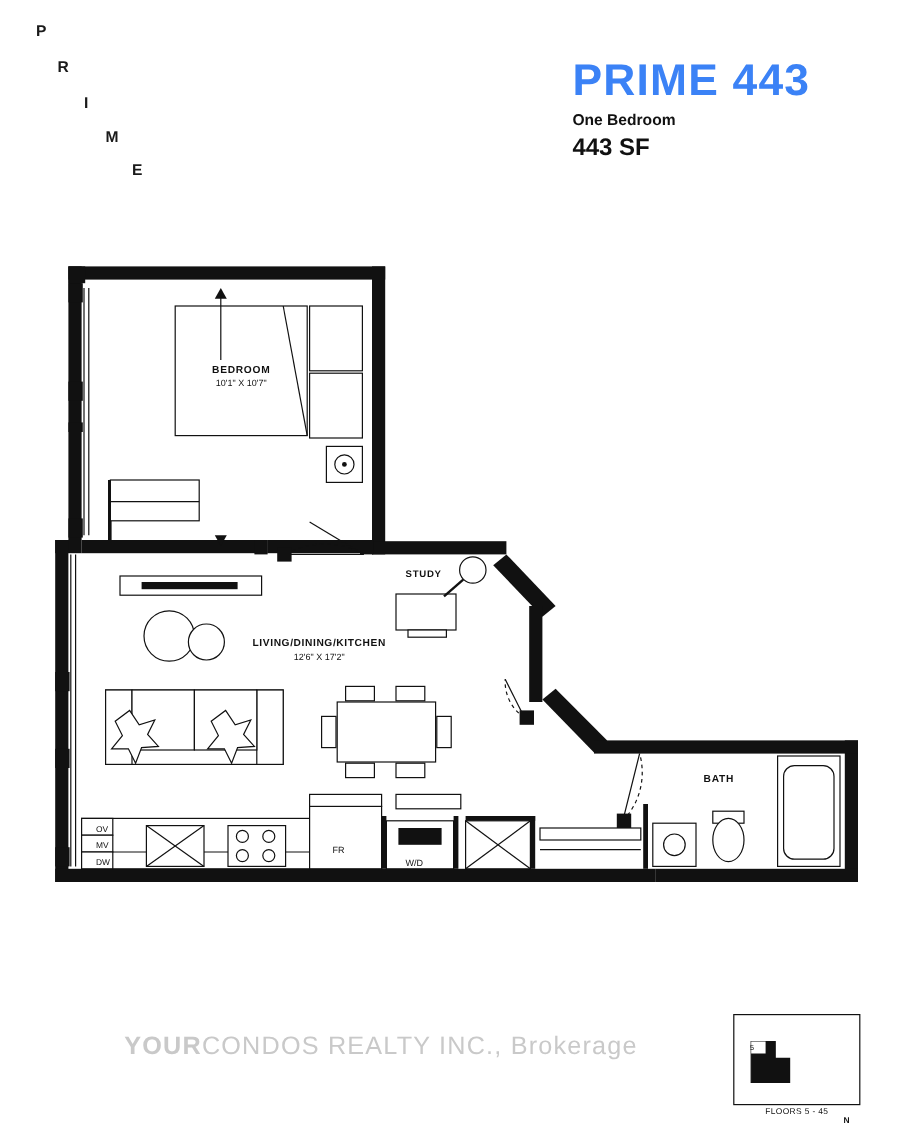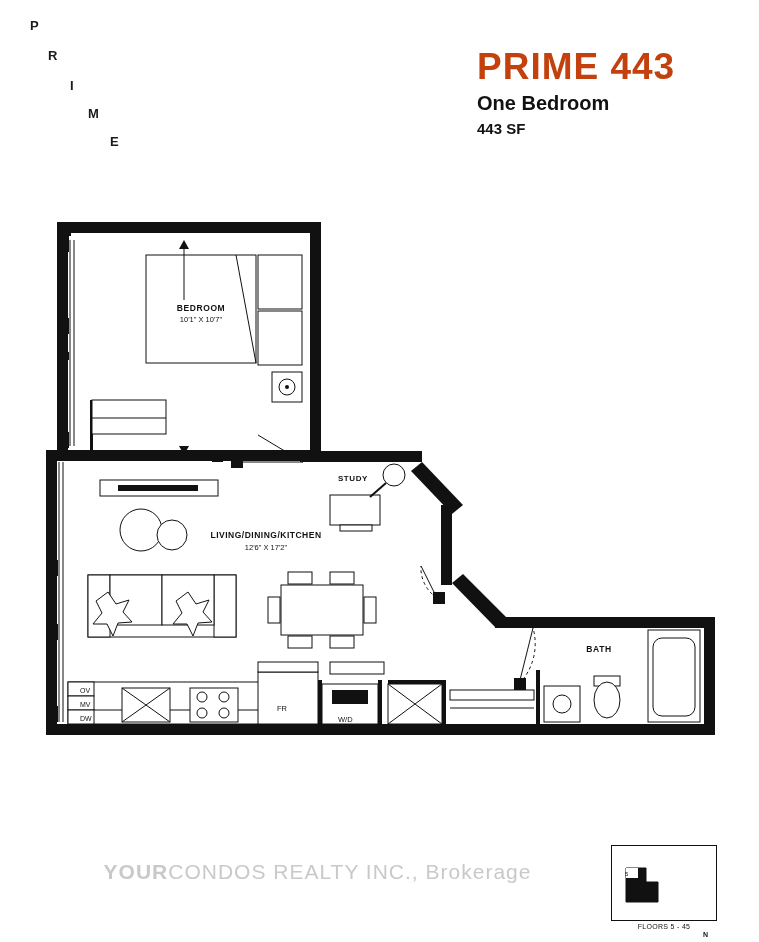--- a/index.html
+++ b/index.html
@@ -43,30 +43,30 @@
     right: 22px;
     top: 48px;
     text-align: left;
     width: 260px;
   }
   #titleblock .t-main {
     font-size: 37px;
     font-weight: bold;
     letter-spacing: 1px;
     line-height: 1.02;
-    color: #c2410c;
+    color: #3b82f6;
   }
   #titleblock .t-sub {
+    font-size: 13px;
+    font-weight: bold;
+    margin-top: 6px;
+    color: #111;
+  }
+  #titleblock .t-area {
     font-size: 20px;
-    font-weight: bold;
-    margin-top: 6px;
-    color: #111;
-  }
-  #titleblock .t-area {
-    font-size: 15px;
     font-weight: bold;
     margin-top: 5px;
     color: #111;
   }
 
   
   #plan {
     position: absolute;
     left: 0;
     top: 0;

